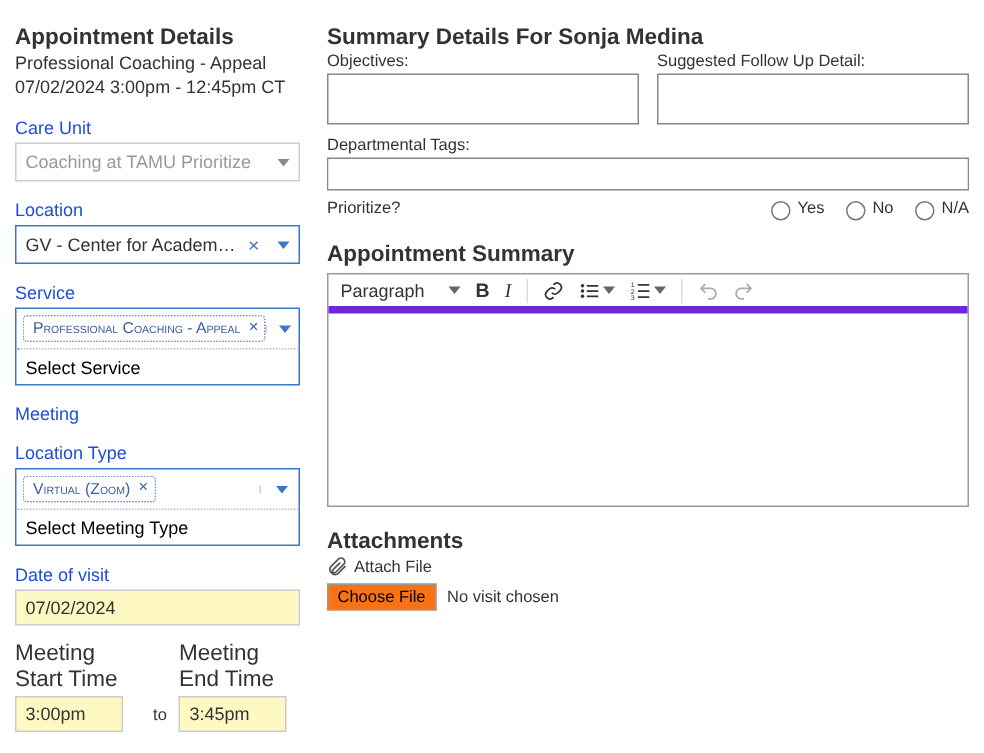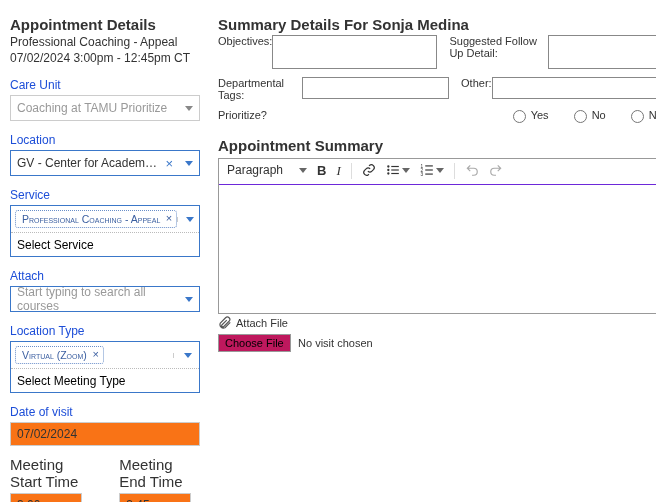--- a/index.html
+++ b/index.html
@@ -57,46 +57,46 @@
   }
   
   .loc-box { border:1px solid #3a77c9;height:26px;display:flex;align-items:center;padding:0 6px;}
   .loc-box .loc-text{flex:1;font-size:12px;color:#333;white-space:nowrap;overflow:hidden;text-overflow:ellipsis;}
   .loc-box .loc-x{color:#3a77c9;font-size:13px;margin:0 6px;cursor:pointer;}
   .course-box {
     border:1px solid #3a77c9;height:26px;display:flex;align-items:center;padding:0 6px;
   }
   .course-box .ph{flex:1;color:#999;font-size:12px;}
   .date-input, .time-input {
-    border:1px solid #ccc; height:24px; padding:0 6px; font-size:12px;color:#333;background:#f97316;
+    border:1px solid #ccc; height:24px; padding:0 6px; font-size:12px;color:#333;background:#fef9c3;
   }
   .date-input { width:190px; }
   .time-row { display:flex; align-items:flex-end; gap:8px; margin-top:10px;}
   .time-col { display:flex; flex-direction:column; }
   .time-col label{font-size:15px;color:#333;margin-bottom:3px;}
   .time-input{width:72px;}
   .to-word{font-size:11px;color:#333;margin-bottom:5px;}
   
   .summary-grid{display:flex;gap:12px;}
-  .summary-grid .c{flex:1;display:flex;flex-direction:row;}
+  .summary-grid .c{flex:1;display:flex;flex-direction:column;}
   .small-label{font-size:11px;color:#333;margin-bottom:2px;}
   .ta{border:1px solid #888;height:34px;resize:none;padding:4px;font-family:inherit;font-size:12px;}
   .ta.short{height:22px;}
   .prioritize-row{display:flex;align-items:center;margin-top:4px;justify-content:space-between;}
-  .radio-group{display:flex;gap:20px;align-items:flex-start;font-size:11px;}
+  .radio-group{display:flex;gap:9px;align-items:flex-start;font-size:11px;}
   .radio-group label{display:flex;align-items:center;gap:2px;}
   .editor{border:1px solid #999;margin-top:4px;}
-  .toolbar{display:flex;align-items:flex-start;gap:10px;padding:4px 8px;border-bottom:1px solid #6d28d9;height:26px;}
+  .toolbar{display:flex;align-items:center;gap:10px;padding:4px 8px;border-bottom:5px solid #6d28d9;height:26px;}
   .tb-btn{font-size:13px;color:#333;cursor:pointer;display:flex;align-items:center;}
   .tb-sel{font-size:12px;color:#333;display:flex;align-items:center;gap:10px;}
   .tb-sel .chev{border-top-color:#666;}
   .divider{width:1px;height:16px;background:#ddd;}
   .editor-body{height:128px;}
   .choose-btn{
-    font-size:11px;border:1px solid #999;background:#be185d;padding:2px 6px;cursor:pointer;
+    font-size:11px;border:1px solid #999;background:#f97316;padding:2px 6px;cursor:pointer;
   }
   .file-status{font-size:11px;color:#333;margin-left:4px;}
   .attach-link{font-size:11px;color:#333;display:flex;align-items:center;gap:4px;margin:2px 0 4px 0;}
   svg.icon{width:14px;height:14px;}
 </style>
 </head>
 <body>
 
 <div class="cols">
 
@@ -128,25 +128,21 @@
         <div style="flex:1"></div>
         <div class="multi-chev-cell">
             <span class="chev"></span>
           </div>
       </div>
       <div class="lower">
         <span class="ph">Select Service</span>
       </div>
     </div>
 
-    <span class="field-label">Attach</span>
-    <div class="course-box">
-      <span class="ph">Start typing to search all courses</span>
-      <span class="chev"></span>
-    </div>
+    <span class="field-label">Meeting</span>
 
     <span class="field-label">Location Type</span>
     <div class="multi-box">
       <div class="tag-row">
         <span class="tag">
           <span>Virtual (Zoom)</span>
           <span class="x">×</span>
         </span>
         <div style="flex:1"></div>
         <div class="multi-chev-cell">
@@ -188,24 +184,20 @@
       </div>
       <div class="c">
         <span class="small-label">Suggested Follow Up Detail:</span>
         <textarea class="ta" style=""></textarea>
       </div>
     </div>
 
     <div class="summary-grid" style="margin-top:8px;justify-content:space-between;">
       <div class="c">
         <span class="small-label">Departmental Tags:</span>
-        <textarea class="ta short" style=""></textarea>
-      </div>
-      <div class="c">
-        <span class="small-label">Other:</span>
         <textarea class="ta short" style=""></textarea>
       </div>
     </div>
 
     <div class="prioritize-row">
       <span class="small-label" style="margin:0">Prioritize?</span>
       <div class="radio-group">
         <label>
             <input type="radio" name="pri" style=""> 
             <span>Yes</span>
@@ -266,20 +258,21 @@
         </span>
         <span class="tb-btn" style="color:#aaa">
           <svg class="icon" viewBox="0 0 24 24">
               <path fill="none" stroke="#aaa" stroke-width="2" d="M15 14l5-5-5-5M20 9H9a6 6 0 0 0 0 12h3"></path>
             </svg>
         </span>
       </div>
       <div class="editor-body" contenteditable="true" style=""></div>
     </div>
 
+    <h2 class="section-title" style="margin-top:14px;">Attachments</h2>
     <div class="attach-link">
       <svg class="icon" viewBox="0 0 24 24">
           <path fill="none" stroke="#555" stroke-width="2" d="M21 11l-9 9a6 6 0 0 1-8-8l9-9a4 4 0 0 1 6 6l-9 9a2 2 0 0 1-3-3l8-8"></path>
         </svg>
       <span>Attach File</span>
     </div>
     <div>
       <button class="choose-btn">Choose File</button>
       <span class="file-status">No visit chosen</span>
     </div>

